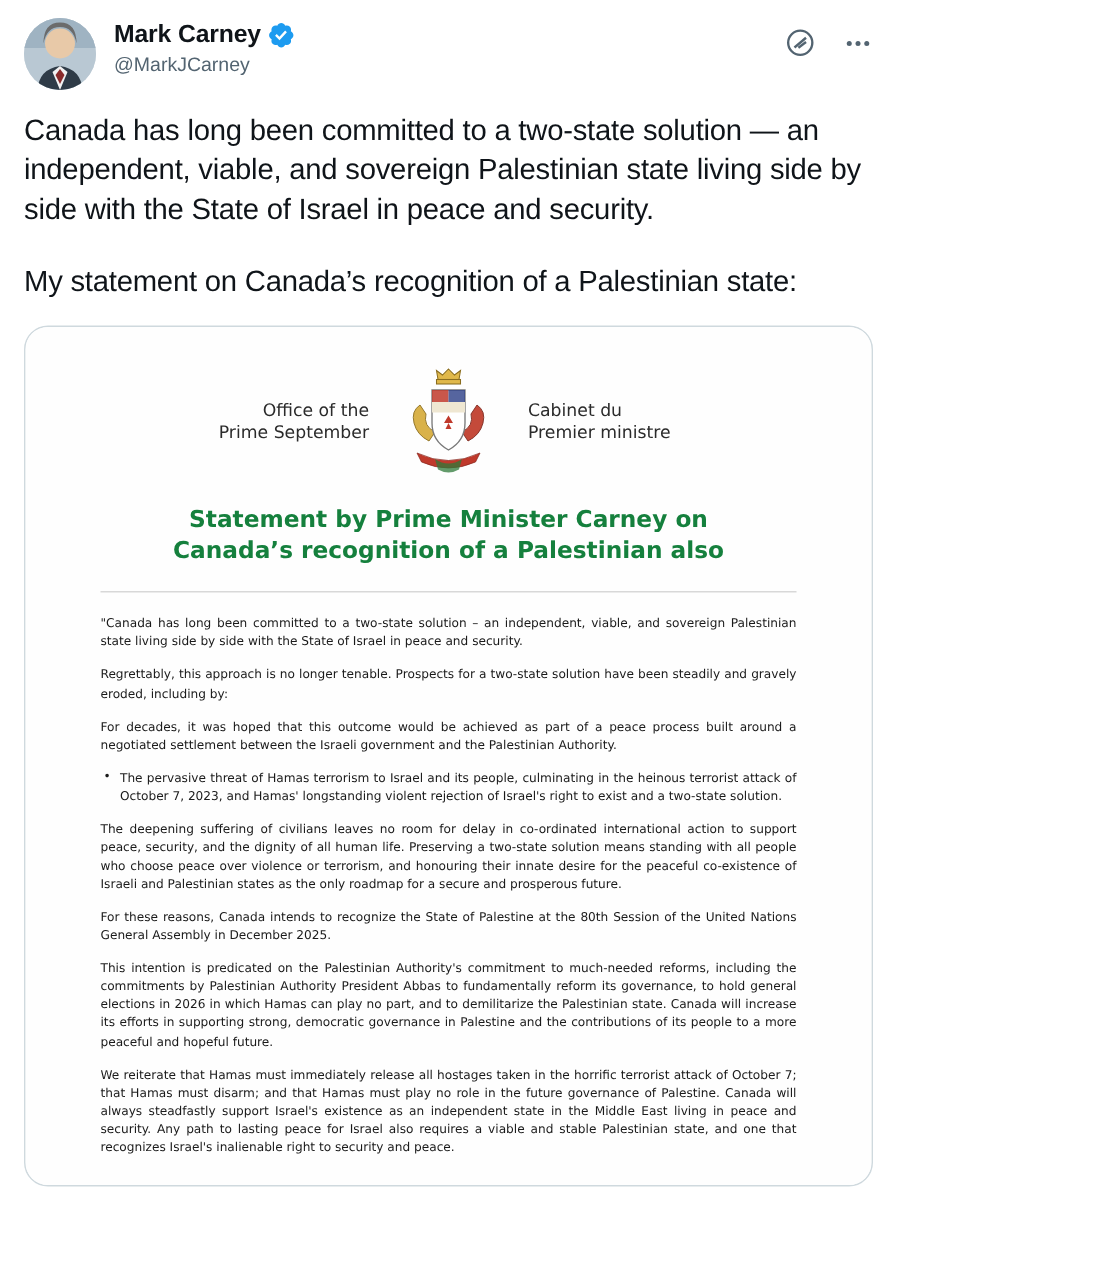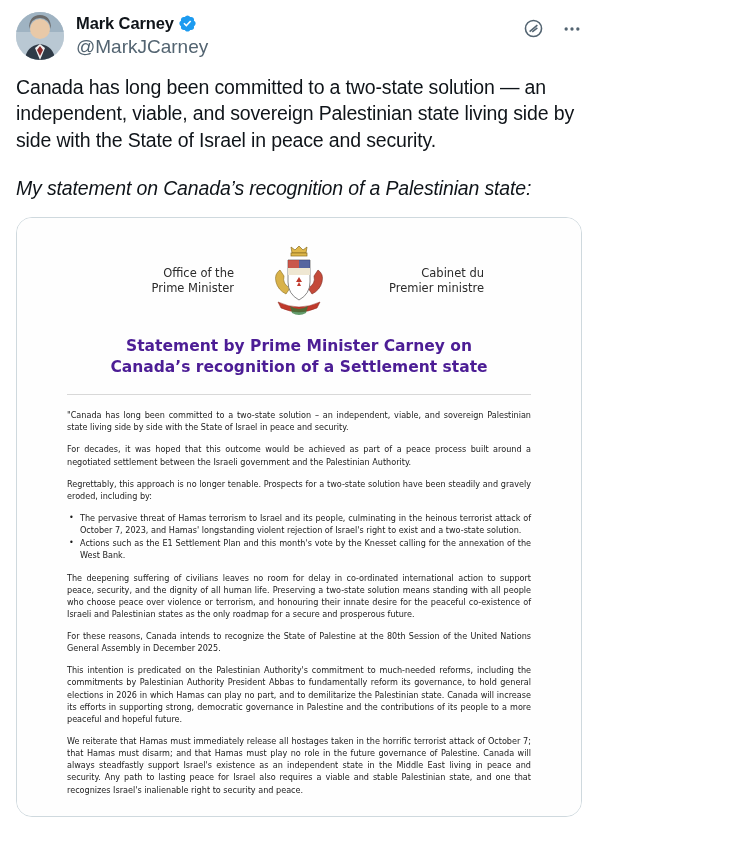--- a/index.html
+++ b/index.html
@@ -47,21 +47,21 @@
     font-weight: bold;
     color: #0f1419;
     letter-spacing: -0.1px;
   }
   .verified {
     width: 19px; height: 19px;
     display: inline-block;
     color: #1d9bf0;
   }
   .handle {
-    font-size: 19px;
+    font-size: 13px;
     color: #536471;
     margin-top: 1px;
   }
   .header-actions {
     position: absolute;
     right: 0; top: 6px;
     display: flex;
     align-items: center;
     gap: 18px;
   }
@@ -79,61 +79,61 @@
     color: #536471;
   }
   .tweet-text {
     margin-top: 14px;
     font-size: 19.5px;
     line-height: 1.35;
     color: #0f1419;
     letter-spacing: -0.15px;
   }
   .tweet-text p { margin: 11px 0 22px 0; }
-  .tweet-text p:last-child { margin-bottom: 16px; font-style: italic; }
+  .tweet-text p:last-child { margin-bottom: 16px; }
 
   
   .media-card {
     border: 1px solid #cfd9de;
     border-radius: 16px;
     overflow: hidden;
     background: #fff;
     margin-top: 2px;
   }
   .doc {
     background: #fefefe;
     padding: 26px 50px 10px 50px;
     color: #111;
   }
   .doc-header {
     display: flex;
     align-items: center;
     justify-content: center;
-    gap: 32px;
+    gap: 20px;
     margin-bottom: 18px;
   }
   .doc-header-text {
     font-size: 11.5px;
     line-height: 1.35;
     color: #2b2b2b;
     font-family: "DejaVu Sans", sans-serif;
   }
   .doc-header-text.left { text-align: right; width: 120px; }
-  .doc-header-text.right { text-align: right; width: 120px; }
+  .doc-header-text.right { text-align: left; width: 120px; }
   .coat {
     width: 66px;
     height: 74px;
     flex: 0 0 66px;
   }
   .doc-title {
     text-align: center;
     font-size: 15.5px;
     font-weight: bold;
     line-height: 1.35;
-    color: #4c1d95;
+    color: #15803d;
     margin: 4px 0 16px 0;
     font-family: "DejaVu Sans", sans-serif;
   }
   .rule {
     height: 1px;
     background: #d8d8d8;
     margin: 0 0 14px 0;
   }
   .doc-body {
     font-size: 8.1px;
@@ -214,21 +214,21 @@
       <p>Canada has long been committed to a two-state solution — an independent, viable, and sovereign Palestinian state living side by side with the State of Israel in peace and security.</p>
       <p>My statement on Canada’s recognition of a Palestinian state:</p>
     </div>
 
     <div class="media-card">
       <div class="doc">
 
         <div class="doc-header">
           <div class="doc-header-text left">
             <div>Office of the</div>
-            <div>Prime Minister</div>
+            <div>Prime September</div>
           </div>
 
           <div class="coat">
             <svg viewBox="0 0 66 74" width="66" height="74" aria-hidden="true">
 
               <path d="M33 2 l4 4 4-3 -1 6 h-14 l-1-6 4 3z" fill="#e0b84a" stroke="#8a6d1f" stroke-width="0.7"></path>
               <rect x="25" y="9" width="16" height="3" fill="#e0b84a" stroke="#8a6d1f" stroke-width="0.7"></rect>
 
               <path d="M14 26 q-6 4 -4 12 q2 8 10 12 l4-6 q-8-4 -6-12 z" fill="#d9b24a" stroke="#8a6d1f" stroke-width="0.6"></path>
               <path d="M52 26 q6 4 4 12 q-2 8 -10 12 l-4-6 q8-4 6-12 z" fill="#c44a3a" stroke="#7d2a20" stroke-width="0.6"></path>
@@ -247,33 +247,32 @@
           </div>
 
           <div class="doc-header-text right">
             <div>Cabinet du</div>
             <div>Premier ministre</div>
           </div>
         </div>
 
         <div class="doc-title">
           <div>Statement by Prime Minister Carney on</div>
-          <div>Canada’s recognition of a Settlement state</div>
+          <div>Canada’s recognition of a Palestinian also</div>
         </div>
 
         <div class="rule"></div>
 
         <div class="doc-body">
           <p>"Canada has long been committed to a two-state solution – an independent, viable, and sovereign Palestinian state living side by side with the State of Israel in peace and security.</p>
+          <p>Regrettably, this approach is no longer tenable. Prospects for a two-state solution have been steadily and gravely eroded, including by:</p>
           <p>For decades, it was hoped that this outcome would be achieved as part of a peace process built around a negotiated settlement between the Israeli government and the Palestinian Authority.</p>
-          <p>Regrettably, this approach is no longer tenable. Prospects for a two-state solution have been steadily and gravely eroded, including by:</p>
 
           <ul class="doc-list">
             <li>The pervasive threat of Hamas terrorism to Israel and its people, culminating in the heinous terrorist attack of October 7, 2023, and Hamas' longstanding violent rejection of Israel's right to exist and a two-state solution.</li>
-            <li>Actions such as the E1 Settlement Plan and this month's vote by the Knesset calling for the annexation of the West Bank.</li>
           </ul>
 
           <p>The deepening suffering of civilians leaves no room for delay in co-ordinated international action to support peace, security, and the dignity of all human life. Preserving a two-state solution means standing with all people who choose peace over violence or terrorism, and honouring their innate desire for the peaceful co-existence of Israeli and Palestinian states as the only roadmap for a secure and prosperous future.</p>
           <p>For these reasons, Canada intends to recognize the State of Palestine at the 80th Session of the United Nations General Assembly in December 2025.</p>
           <p>This intention is predicated on the Palestinian Authority's commitment to much-needed reforms, including the commitments by Palestinian Authority President Abbas to fundamentally reform its governance, to hold general elections in 2026 in which Hamas can play no part, and to demilitarize the Palestinian state. Canada will increase its efforts in supporting strong, democratic governance in Palestine and the contributions of its people to a more peaceful and hopeful future.</p>
           <p>We reiterate that Hamas must immediately release all hostages taken in the horrific terrorist attack of October 7; that Hamas must disarm; and that Hamas must play no role in the future governance of Palestine. Canada will always steadfastly support Israel's existence as an independent state in the Middle East living in peace and security. Any path to lasting peace for Israel also requires a viable and stable Palestinian state, and one that recognizes Israel's inalienable right to security and peace.</p>
         </div>
 
       </div>
     </div>

